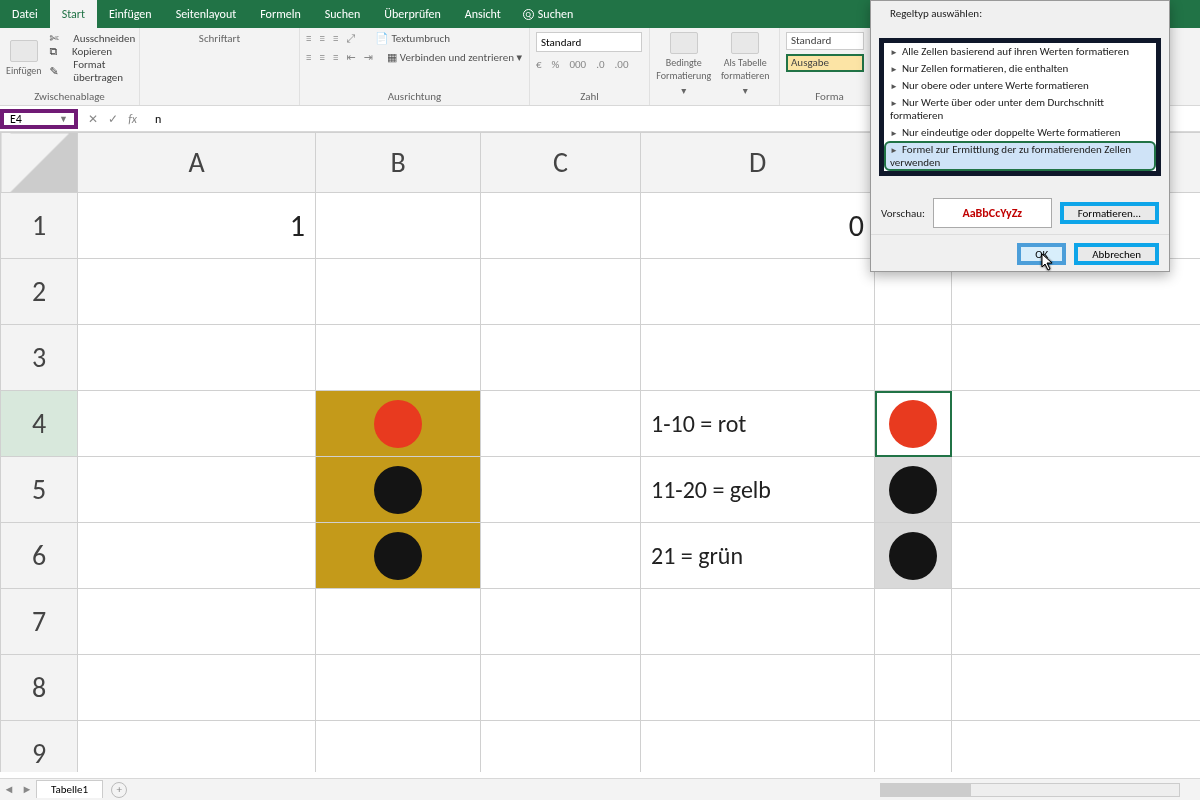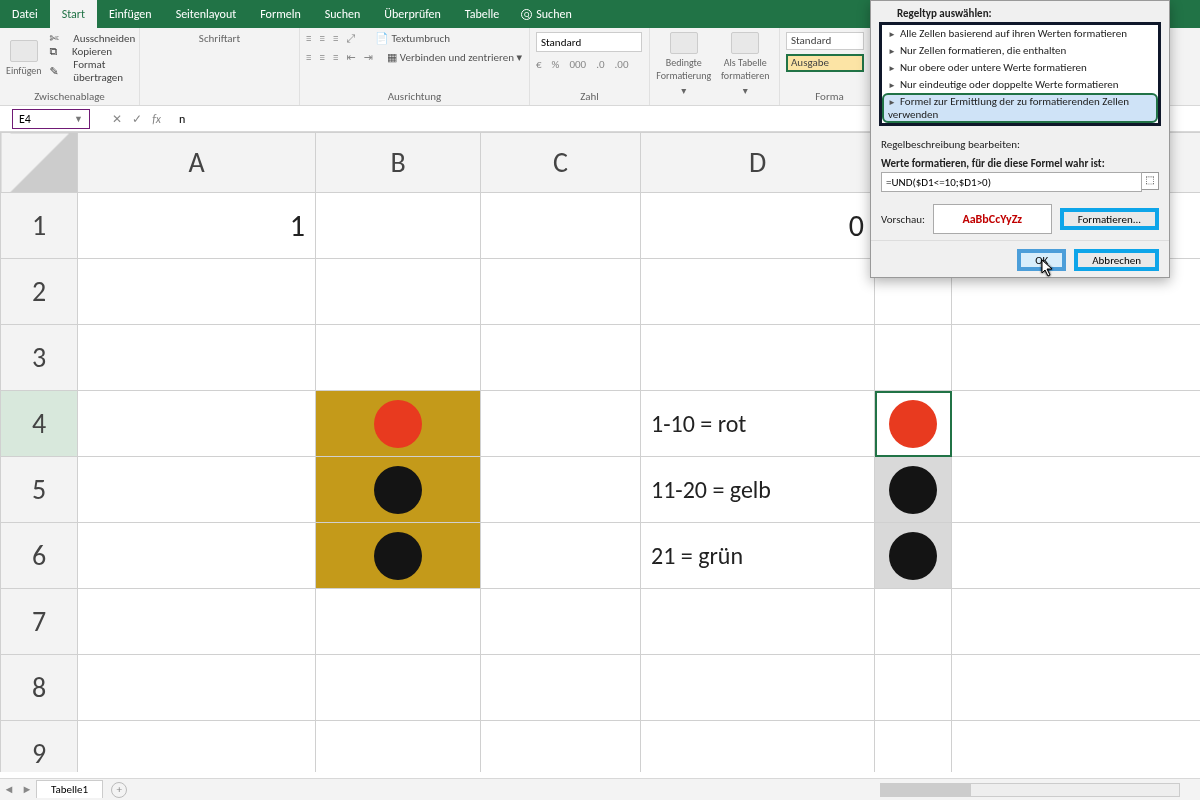--- a/index.html
+++ b/index.html
@@ -21,21 +21,21 @@
   .font-input { border:1px solid #ccc; height:20px; font-size:11px; padding:0 4px; background:#fff;}
   .num-input { border:1px solid #ccc; height:20px; width:130px; font-size:11px; padding:0 4px; background:#fff;}
   .stylebox { border:1px solid #ccc; width:78px; height:18px; padding:1px 4px; font-size:11px; background:#fff;}
   .stylebox.sel { background:#fce4a5; }
   .tinylabel { font-size:11px; color:#555; }
   .vbtn { display:flex; flex-direction:column; align-items:center; gap:2px; width:62px; font-size:10px; text-align:center; color:#666;}
   .vbtn .ico { width:28px; height:22px; background:#e8e8e8; border:1px solid #ccc; border-radius:2px;}
 
   
   .fbar { height:26px; border-bottom:1px solid #d8d8d8; display:flex; align-items:center; font-size:12px; }
-  .namebox { width:78px; border:1px solid #701a75; margin:2px 12px; height:20px; display:flex; align-items:center; padding:0 6px; background:#fff;}
+  .namebox { width:78px; border:4px solid #701a75; margin:2px 0; height:20px; display:flex; align-items:center; padding:0 6px; background:#fff;}
   .namebox .dd { margin-left:auto; font-size:9px; color:#777;}
   .fctrl { display:flex; gap:10px; padding:0 10px; color:#888; font-size:12px;}
   .finput { flex:1; padding:0 8px; height:20px; border:none; outline:none; font-size:12px;}
 
   
   .gridwrap { position:relative; height:640px; overflow:hidden; }
   table.grid { border-collapse:collapse; width:1200px; table-layout:fixed;}
   .grid th, .grid td { border:1px solid #d0d0d0; }
   .grid th { background:#f3f3f3; font-weight:normal; color:#444; }
   .colh { font-size:28px; height:60px; }
@@ -54,22 +54,22 @@
   .sheetbar { position:absolute; bottom:0; left:0; right:0; height:22px; background:#f3f3f3; border-top:1px solid #d8d8d8; display:flex; align-items:center; font-size:11px; }
   .sheetbar .navbtn { width:18px; text-align:center; color:#888; }
   .sheet { border:1px solid #ccc; border-bottom:none; background:#fff; padding:2px 14px; margin-top:-1px;}
   .plus { width:16px; height:16px; border:1px solid #bbb; border-radius:50%; margin-left:8px; text-align:center; line-height:14px; color:#888;}
   .hscroll { margin-left:auto; width:300px; height:14px; background:#eee; border:1px solid #ccc; margin-right:20px; position:relative;}
   .hscroll .thumb{ position:absolute; left:0; width:90px; height:12px; background:#ccc;}
 
   
   .dialog { position:absolute; top:0; right:30px; width:300px; background:#f0f0f0; border:1px solid #999; box-shadow:0 4px 12px rgba(0,0,0,.3); font-size:11px; color:#222;}
   .dlg-sec { padding:6px 10px; }
-  .dlg-title1 { font-weight:bold; padding:6px 26px 2px; font-size:11px;}
-  .rule-list { background:#fff; border:3px solid #0f172a; margin:0 8px; }
+  .dlg-title1 { font-weight:normal; padding:6px 19px 2px; font-size:11px;}
+  .rule-list { background:#fff; border:5px solid #0f172a; margin:16px 8px; }
   .rule-list .rule { padding:2px 6px; }
   .rule-list .rule.sel { background:#cfe3f7;border-radius:6px; }
   .arrow::before { content:"►"; font-size:8px; margin-right:4px; color:#555;}
   .fld { width:100%; border:1px solid #aaa; height:20px; padding:0 4px; background:#fff; font-size:11px;}
   .preview { border:1px solid #aaa; background:#fff; height:30px; display:flex; align-items:center; justify-content:center; color:#c00000; font-weight:bold; font-size:12px; flex:1;}
   .dbtn { border:4px solid #0ea5e9; background:#e9e9e9; height:22px; padding:0 14px; font-size:11px;}
   .dlg-row { display:flex; gap:8px; align-items:center;}
   .picker { width:18px; height:18px; border:1px solid #999; border-left:none; background:#fff; text-align:center; font-size:10px;}
   .fieldwrap{display:flex;}
   .lbl{display:block; margin:6px 0 2px;}
@@ -80,21 +80,21 @@
 <body>
 
 <div class="tabs">
   <div class="tab">Datei</div>
   <div class="tab active">Start</div>
   <div class="tab">Einfügen</div>
   <div class="tab">Seitenlayout</div>
   <div class="tab">Formeln</div>
   <div class="tab">Suchen</div>
   <div class="tab">Überprüfen</div>
-  <div class="tab">Tabelle</div>
+  <div class="tab">Ansicht</div>
   <div class="qbox">
     <span class="qcircle">Q</span>
     <span>Suchen</span>
   </div>
 </div>
 
 <div class="ribbon">
   <div class="rgroup" style="width:140px">
     <div class="rrow">
       <div class="vbtn" style="width:44px">
@@ -307,30 +307,23 @@
       <div class="thumb"></div>
     </div>
 </div>
 
 <div class="dialog">
   <div class="dlg-title1">Regeltyp auswählen:</div>
   <div class="rule-list">
     <div class="rule arrow">Alle Zellen basierend auf ihren Werten formatieren</div>
     <div class="rule arrow">Nur Zellen formatieren, die enthalten</div>
     <div class="rule arrow">Nur obere oder untere Werte formatieren</div>
+    <div class="rule arrow">Nur Werte über oder unter dem Durchschnitt formatieren</div>
     <div class="rule arrow">Nur eindeutige oder doppelte Werte formatieren</div>
     <div class="rule arrow sel">Formel zur Ermittlung der zu formatierenden Zellen verwenden</div>
-  </div>
-  <div class="dlg-sec">
-    <span class="lbl">Regelbeschreibung bearbeiten:</span>
-    <span class="lbl" style="font-weight:bold">Werte formatieren, für die diese Formel wahr ist:</span>
-    <div class="fieldwrap">
-      <input class="fld" value="=UND($D1&lt;=10;$D1&gt;0)" style="">
-      <div class="picker">⬚</div>
-    </div>
   </div>
   <div class="dlg-sec dlg-row">
     <span>Vorschau:</span>
     <div class="preview">AaBbCcYyZz</div>
     <button class="dbtn">Formatieren...</button>
   </div>
   <div class="dlg-sec dlg-row" style="justify-content:flex-end; border-top:1px solid #ddd; padding-top:8px;">
     <button class="dbtn" style="background:#d8eefb;border-color:#4c9ed9;position:relative">
       <span>OK</span>
       <span class="cursor" style="left:20px;top:6px"><svg width="14" height="18">

